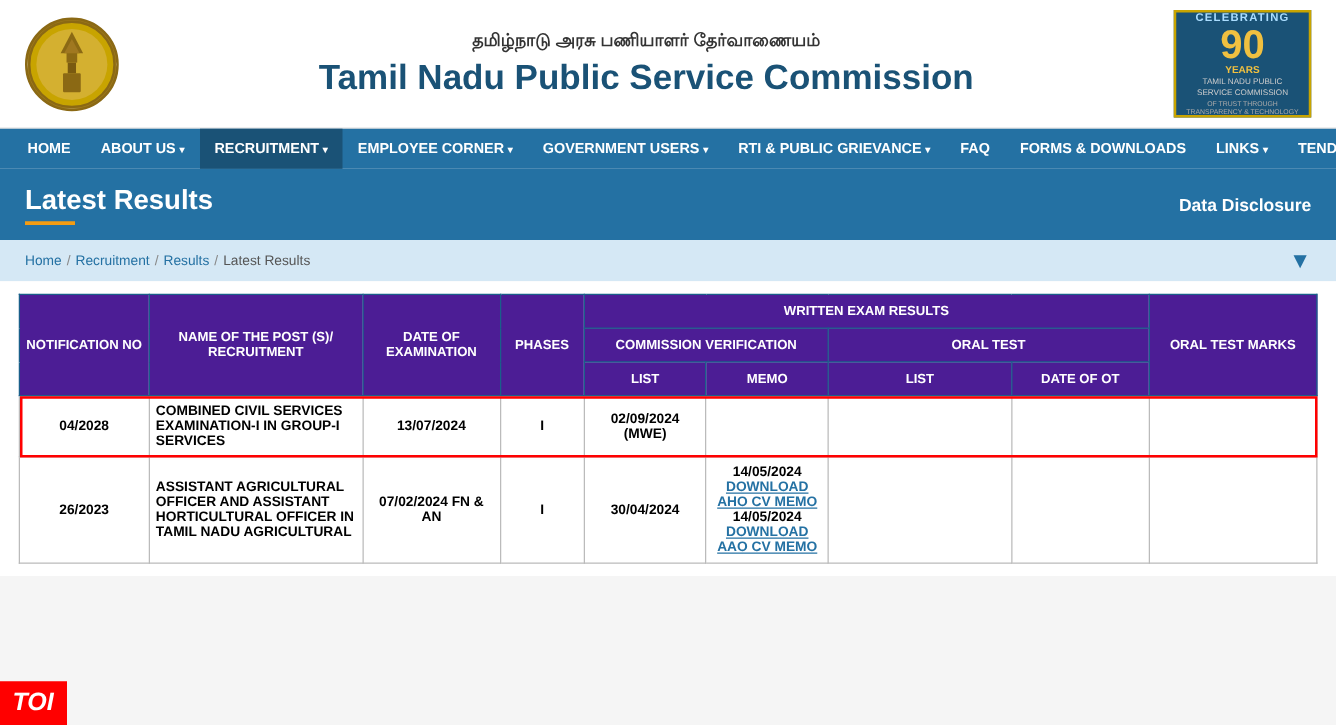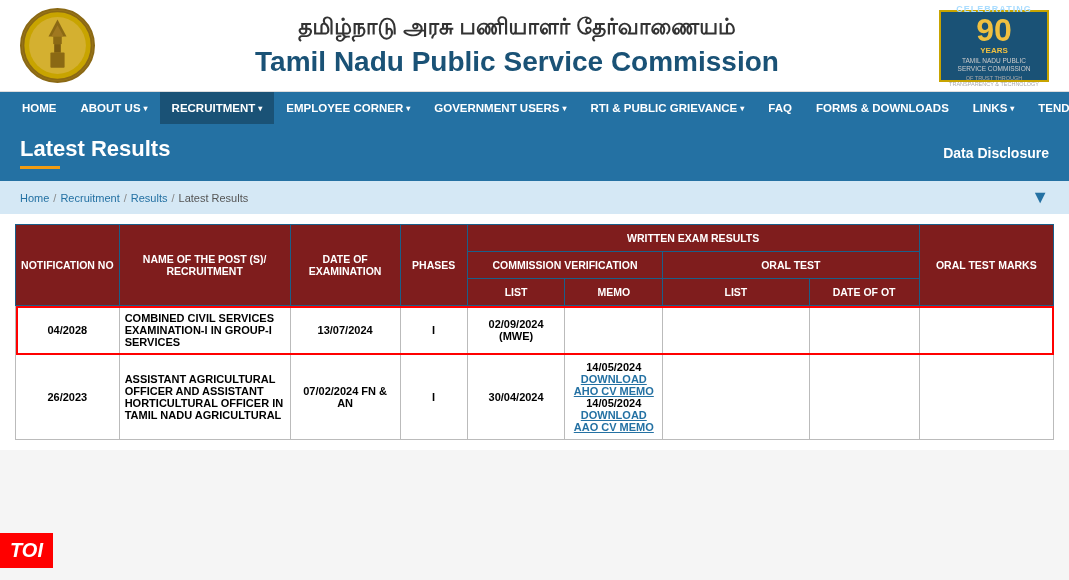--- a/index.html
+++ b/index.html
@@ -8,33 +8,33 @@
     
     .header {
       background: #fff;
       display: flex;
       align-items: center;
       justify-content: space-between;
       padding: 8px 20px;
       border-bottom: 1px solid #ddd;
     }
     .header-center { text-align: center; flex: 1; }
-    .header-tamil { font-size: 22px; color: #333; font-weight: bold; margin-bottom: 4px; }
+    .header-tamil { font-size: 14px; color: #333; font-weight: bold; margin-bottom: 4px; }
     .header-english { font-size: 28px; color: #1a5276; font-weight: bold; }
 
     
     .logo-circle {
       width: 75px; height: 75px; border-radius: 50%;
       background: radial-gradient(circle, #d4a830, #8b6914);
       display: flex; align-items: center; justify-content: center;
       color: #fff; font-size: 8px; text-align: center; line-height: 1.2;
       border: 2px solid #8b6914;
     }
     .logo-right-box {
-      width: 110px; height: 72px;
+      width: 110px; height: 86px;
       background: #1a5276;
       display: flex; flex-direction: column; align-items: center; justify-content: center;
       color: #fff; font-size: 9px; text-align: center;
       border: 2px solid #c8a400;
       position: relative;
     }
     .logo-right-box .years-num { font-size: 32px; font-weight: bold; color: #f0c040; line-height: 1; }
 
     
     nav {
@@ -89,21 +89,21 @@
     .table-container {
       background: #fff;
       padding: 10px 15px;
     }
     table {
       width: 100%;
       border-collapse: collapse;
       font-size: 11px;
     }
     th {
-      background: #7f1d1d;
+      background: #4c1d95;
       color: #fff;
       text-align: center;
       padding: 7px 5px;
       border: 1px solid #1a5f8a;
       font-size: 10.5px;
     }
     td {
       border: 1px solid #bbb;
       padding: 6px 5px;
       text-align: center;
@@ -116,21 +116,21 @@
     .col-phases { width: 55px; }
     .col-cert { width: 80px; }
     .col-memo { width: 80px; }
     .col-oral-list { width: 120px; }
     .col-oral-date { width: 90px; margin-left: 24px; }
     .col-oral-marks { width: 110px; }
 
     
     .toi-badge {
       position: fixed;
-      bottom: 12px;
+      bottom: 0;
       left: 0;
       background: red;
       color: #fff;
       font-weight: bold;
       font-size: 20px;
       padding: 6px 10px;
       font-style: italic;
       z-index: 999;
     }
     .link-style { color: #2471a3; text-decoration: underline; cursor: pointer; }

